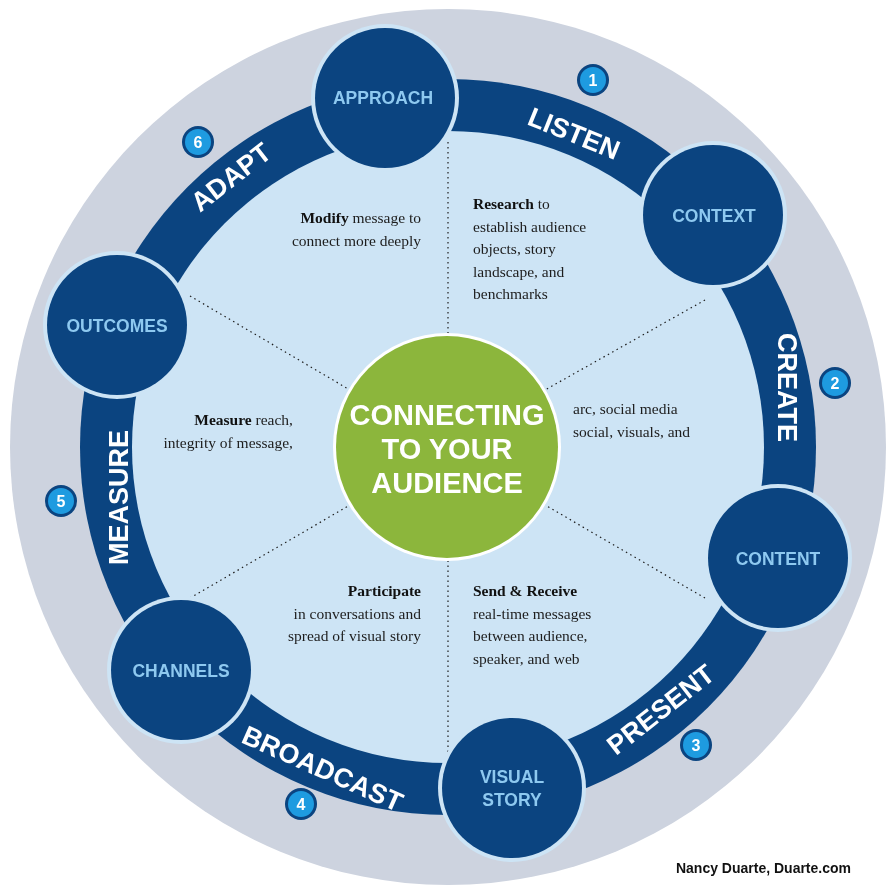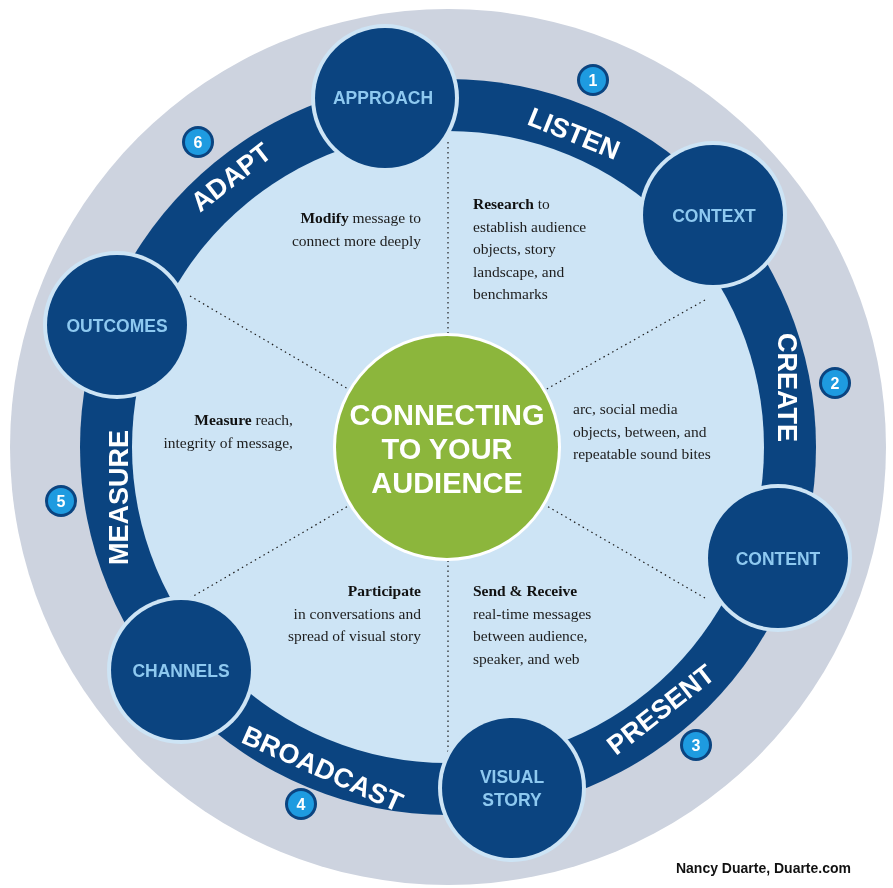--- a/index.html
+++ b/index.html
@@ -114,22 +114,21 @@
 <div class="desc" style="left:473px; top:193px;">
   <div><b>Research</b><span> to</span></div>
   <div>establish audience</div>
   <div>objects, story</div>
   <div>landscape, and</div>
   <div>benchmarks</div>
 </div>
 
 <div class="desc" style="left:573px; top:398px;">
   <div>arc, social media</div>
-  <div>objects, between, and</div>
-  <div>repeatable sound bites</div>
+  <div>social, visuals, and</div>
 </div>
 
 <div class="desc" style="left:473px; top:580px;">
   <div><b>Send &amp; Receive</b><span></span></div>
   <div>real-time messages</div>
   <div>between audience,</div>
   <div>speaker, and web</div>
 </div>
 
 <div class="desc right" style="right:472px; top:580px;text-align:right;">

